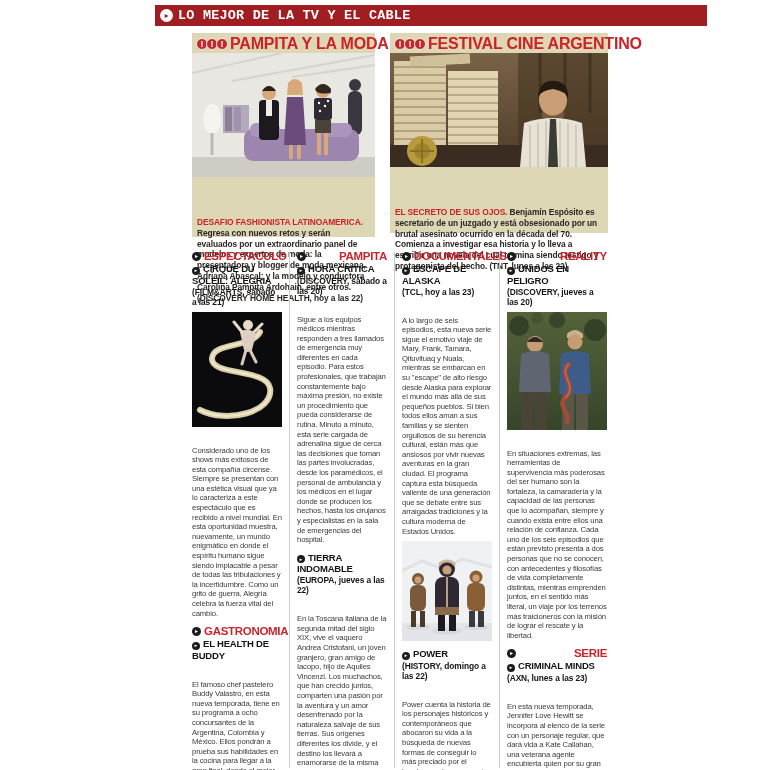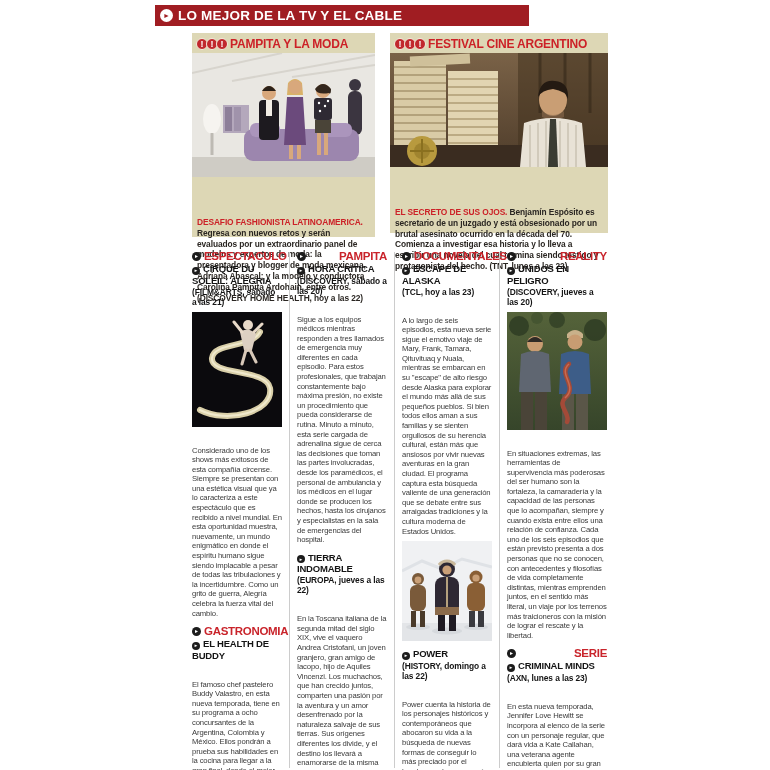--- a/index.html
+++ b/index.html
@@ -1,36 +1,36 @@
 <!DOCTYPE html>
 <html><head>
 <meta charset="utf-8">
 <style>
   html,body{margin:0;padding:0;background:#ffffff;}
   body{width:770px;height:770px;position:relative;overflow:hidden;
        font-family:"Liberation Sans",sans-serif;-webkit-font-smoothing:antialiased;}
 
   
-  .banner{position:absolute;left:155px;top:5px;width:374px;height:21px;
-          background:#a01d22;display:flex;align-items:center;padding-left:5px;box-sizing:border-box;}
+  .banner{position:absolute;left:155px;top:5px;width:552px;height:21px;
+          background:#a01d22;display:flex;align-items:center;padding-left:5px;box-sizing:border-box;font-family:Liberation Mono, monospace;}
   .banner-icon{width:13px;height:13px;border-radius:50%;background:#ffffff;color:#a01d22;
                display:inline-flex;align-items:center;justify-content:center;
                font-size:7px;font-weight:bold;margin-right:5px;flex:0 0 auto;}
   .banner-title{color:#ffffff;font-weight:bold;font-size:13.5px;letter-spacing:.2px;white-space:nowrap;}
 
   
   .feature{position:absolute;top:33px;background:#ddd7b5;box-sizing:border-box;}
   .feature.f1{left:192px;width:183px;height:204px;}
   .feature.f2{left:390px;width:218px;height:200px;}
   .feature-head{display:flex;align-items:center;height:18px;padding:2px 4px 0 4px;}
   .alert-badge{display:flex;margin-right:4px;}
   .alert-dot{width:12px;height:12px;border-radius:50%;background:#c1272d;color:#ffffff;
              display:inline-flex;align-items:center;justify-content:center;
              font-size:9px;font-weight:bold;margin-right:-2px;border:1px solid #f2eedd;box-sizing:border-box;}
-  .feature-title{color:#cc2127;font-weight:bold;font-size:12px;letter-spacing:-.2px;white-space:nowrap;}
+  .feature-title{color:#cc2127;font-weight:bold;font-size:16px;letter-spacing:-.2px;white-space:nowrap;}
   .feature-photo{display:block;width:100%;}
   .feature-caption{padding:4px 5px 0 5px;font-size:8.4px;line-height:10.8px;
                    font-weight:bold;color:#2a2622;letter-spacing:-.1px;margin-top:36px;}
   .lead{color:#cc2127;}
   .chan-block{display:block;}
 
   
   .col{position:absolute;top:250px;}
   .col1{left:192px;width:90px;}
   .col2{left:297px;width:90px;}

